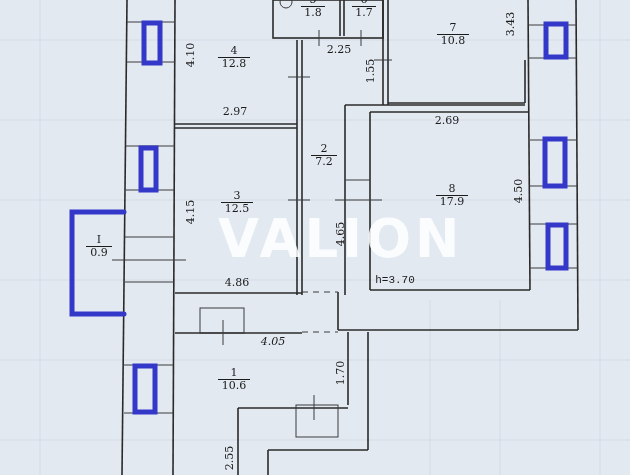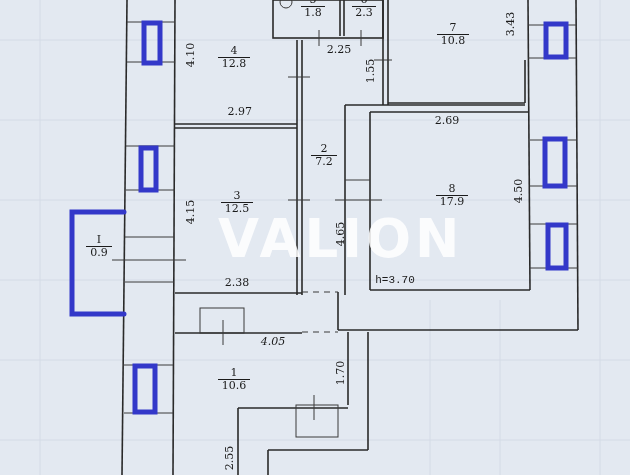--- a/index.html
+++ b/index.html
@@ -129,21 +129,21 @@
 <div class="frac" style="left:218px;top:45px;width:32px;">
   <span class="num">4</span>
   <span class="area">12.8</span>
 </div>
 <div class="frac" style="left:301px;top:-6px;width:24px;">
   <span class="num">5</span>
   <span class="area">1.8</span>
 </div>
 <div class="frac" style="left:352px;top:-6px;width:24px;">
   <span class="num">6</span>
-  <span class="area">2.3</span>
+  <span class="area">1.7</span>
 </div>
 <div class="frac" style="left:437px;top:22px;width:32px;">
   <span class="num">7</span>
   <span class="area">10.8</span>
 </div>
 <div class="frac" style="left:311px;top:143px;width:26px;">
   <span class="num">2</span>
   <span class="area">7.2</span>
 </div>
 <div class="frac" style="left:221px;top:190px;width:32px;">
@@ -157,23 +157,23 @@
 <div class="frac" style="left:86px;top:234px;width:26px;">
   <span class="num">I</span>
   <span class="area">0.9</span>
 </div>
 <div class="frac" style="left:218px;top:367px;width:32px;">
   <span class="num">1</span>
   <span class="area">10.6</span>
 </div>
 
 <div class="lbl vert" style="left:174px;top:49px;width:34px;">4.10</div>
-<div class="lbl" style="left:218px;top:106px;width:34px;text-align:right;">2.97</div>
+<div class="lbl" style="left:218px;top:106px;width:34px;">2.97</div>
 <div class="lbl vert" style="left:174px;top:206px;width:34px;">4.15</div>
-<div class="lbl" style="left:220px;top:277px;width:34px;">2.38</div>
+<div class="lbl" style="left:220px;top:277px;width:34px;">4.86</div>
 <div class="lbl" style="left:322px;top:44px;width:34px;">2.25</div>
 <div class="lbl vert" style="left:354px;top:65px;width:34px;">1.55</div>
 <div class="lbl vert" style="left:494px;top:18px;width:34px;">3.43</div>
 <div class="lbl" style="left:430px;top:115px;width:34px;">2.69</div>
 <div class="lbl vert" style="left:502px;top:185px;width:34px;">4.50</div>
 <div class="lbl vert" style="left:324px;top:228px;width:34px;">4.65</div>
 <div class="lbl" style="left:372px;top:274px;width:46px;font-family:Liberation Mono, monospace;">h=3.70</div>
 <div class="lbl" style="left:256px;top:336px;width:34px;font-style:italic;">4.05</div>
 <div class="lbl vert" style="left:324px;top:367px;width:34px;">1.70</div>
 <div class="lbl vert" style="left:213px;top:452px;width:34px;">2.55</div>

